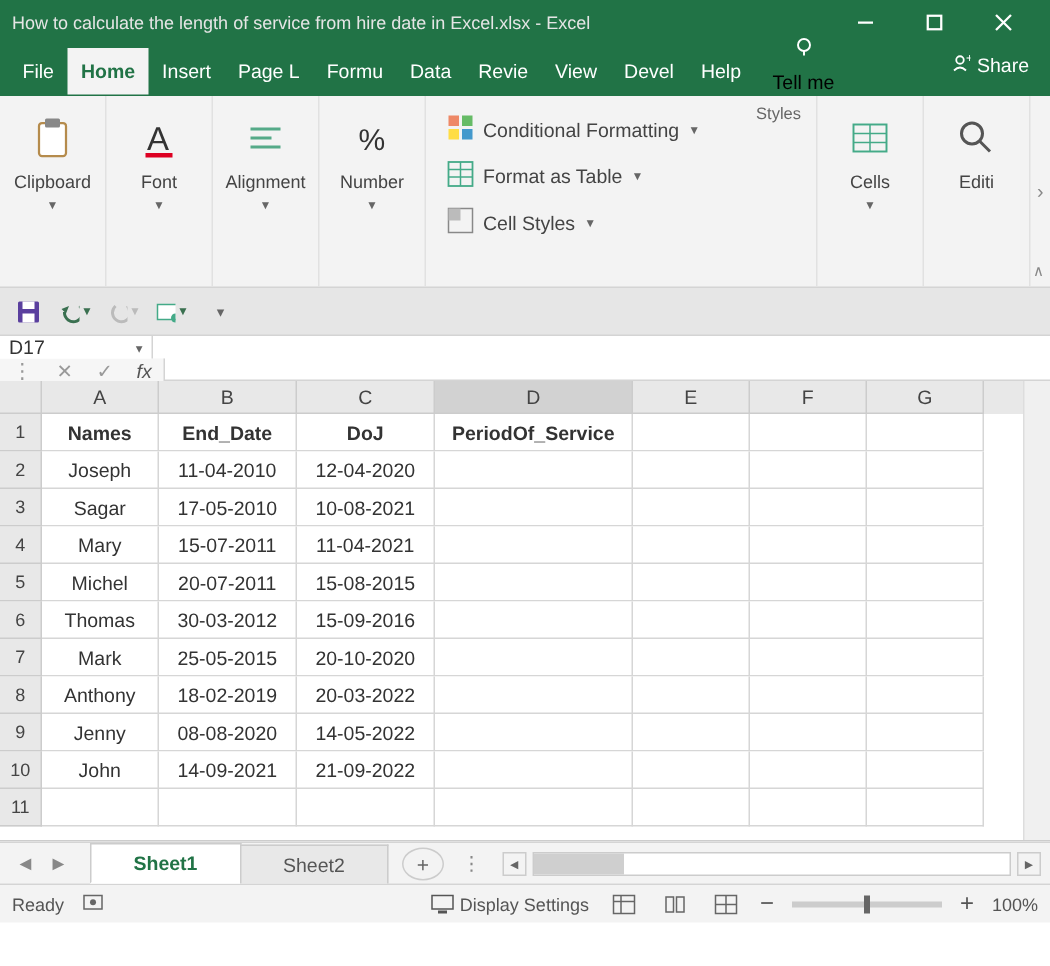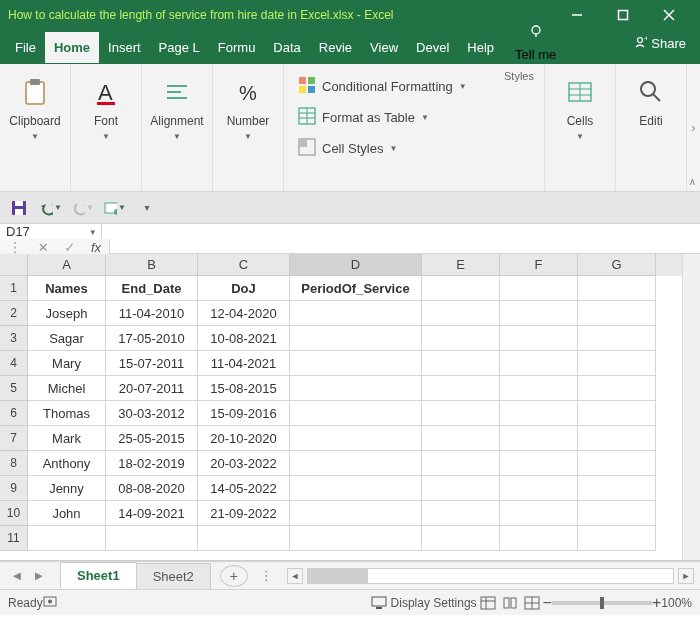--- a/index.html
+++ b/index.html
@@ -1,19 +1,19 @@
 <!DOCTYPE html>
 <html><head>
 <meta charset="utf-8">
 <style>
 * { box-sizing: border-box; margin: 0; padding: 0; font-family: "Segoe UI", Arial, sans-serif; }
 body { width: 700px; height: 644px; background: #fff; overflow: hidden; font-size: 13px; color: #333; }
 
 
-.titlebar { height: 30px; background: #217346; color: #bef264; display: flex; align-items: center; padding: 0 8px; }
+.titlebar { height: 30px; background: #217346; color: #e5e5e5; display: flex; align-items: center; padding: 0 8px; }
 .titlebar-text { flex: 1; font-size: 12px; white-space: nowrap; overflow: hidden; }
 .titlebar-btns { display: flex; gap: 0; }
 .titlebar-btn { width: 46px; height: 30px; display: flex; align-items: center; justify-content: center; color: #fff; }
 
 
 .menubar { height: 34px; background: #217346; display: flex; align-items: center; padding-left: 6px; }
 .menutab { padding: 8px 9px; color: #fff; font-size: 13px; cursor: pointer; }
 .menutab.active { background: #f3f3f3; color: #217346; font-weight: 600; }
 .menu-spacer { flex: 1; }
 .tellme { display: flex; align-items: center; gap: 6px; color: #000000; padding: 0 12px 8px; font-size: 13px; flex-direction: column; }
@@ -57,30 +57,30 @@
 .cell.header { font-weight: 700; }
 .grid-scroll-v { width: 18px; background: #f0f0f0; border-left: 1px solid #ddd; }
 
 
 .wA { width: 78px; } .wB { width: 92px; } .wC { width: 92px; } .wD { width: 132px; }
 .wE { width: 78px; } .wF { width: 78px; } .wG { width: 78px; }
 
 
 .sheettabs { height: 28px; background: #f3f3f3; border-top: 1px solid #d4d4d4; display: flex; align-items: center; padding: 0 6px; gap: 0; }
 .nav-btn { width: 22px; height: 22px; display:flex; align-items:center; justify-content:center; color:#888; }
-.sheettab { padding: 5px 16px; font-size: 13px; color: #555; border: 1px solid #ccc; border-bottom: none; background: #e8e8e8; margin-right: -1px; }
+.sheettab { padding: 5px 28px; font-size: 13px; color: #555; border: 1px solid #ccc; border-bottom: none; background: #e8e8e8; margin-right: -1px; }
 .sheettab.active { background: #fff; color: #217346; font-weight: 600; border-bottom: 1px solid #fff; }
 .add-sheet { width: 28px; height: 22px; display:flex; align-items:center; justify-content:center; color:#666; border:1px solid #ccc; border-radius:50%; margin-left:10px; font-size:14px;}
 .split-dots { margin: 0 12px; color:#888; letter-spacing:2px;}
 .hscroll { flex:1; height:16px; background:#fff; border:1px solid #ccc; position:relative; margin:0 4px;}
 .hscroll-thumb { position:absolute; left:0; top:0; height:100%; width:60px; background:#cfcfcf;}
 .hscroll-btn { width:16px; height:16px; border:1px solid #ccc; display:flex; align-items:center; justify-content:center; font-size:9px; color:#666;}
 
 
-.statusbar { height: 26px; background: #f3f3f3; border-top: 1px solid #d4d4d4; display: flex; align-items: center; padding: 0 8px; gap: 0; font-size: 12px; color: #555; }
+.statusbar { height: 26px; background: #f3f3f3; border-top: 1px solid #d4d4d4; display: flex; align-items: center; padding: 0 8px; gap: 12px; font-size: 12px; color: #555; }
 .status-spacer { flex: 1; }
 .view-btn { width:22px; height:18px; display:flex; align-items:center; justify-content:center; color:#666;}
 .zoom-slider { width: 100px; height: 4px; background: #ccc; position: relative; }
 .zoom-thumb { position:absolute; left:48px; top:-4px; width:4px; height:12px; background:#666;}
 </style>
 </head>
 <body>
 
 <div class="titlebar">
   <div class="titlebar-text">How to calculate the length of service from hire date in Excel.xlsx  -  Excel</div>

